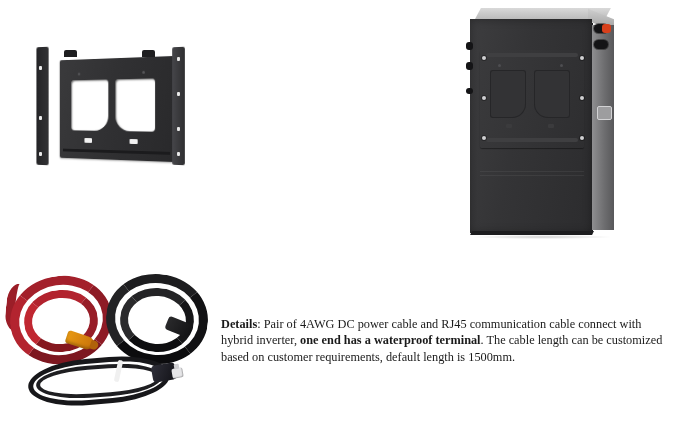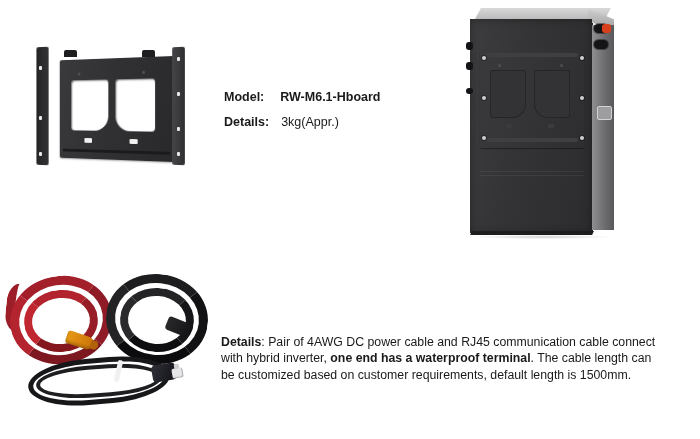--- a/index.html
+++ b/index.html
@@ -401,32 +401,20 @@
       <div class="bk-hole" style="left:5px;top:10px;"></div>
       <div class="bk-hole" style="left:5px;top:45px;"></div>
       <div class="bk-hole" style="left:5px;top:80px;"></div>
       <div class="bk-hole" style="left:5px;top:105px;"></div>
     </div>
     <div class="bk-hole" style="left:3px;top:22px;"></div>
     <div class="bk-hole" style="left:3px;top:72px;"></div>
     <div class="bk-hole" style="left:3px;top:108px;"></div>
   </div>
 
-  <div class="spec-block" style="left:224px; top:89px;">
-    <div class="spec-line">
-      <span class="lbl">Model:</span>
-      <span style="display:inline-block;width:9px;"></span>
-      <span class="val-b">RW-M6.1-Hboard</span>
-    </div>
-    <div class="spec-line" style="margin-top:8px;">
-      <span class="lbl">Details:</span>
-      <span style="display:inline-block;width:5px;"></span>
-      <span class="val-n">3kg(Appr.)</span>
-    </div>
-  </div>
 
   <div class="fig-battery">
     <div class="bt-top"></div>
     <div class="bt-top-r"></div>
     <div class="bt-side-edge"></div>
     <div class="bt-side"></div>
     <div class="bt-face">
       <div class="bt-vent" style="top:152px;"></div>
       <div class="bt-vent" style="top:156px;"></div>
     </div>
@@ -475,18 +463,18 @@
 
     <div class="comm-coil"></div>
     <div class="comm-coil-2"></div>
     <div class="comm-wrap"></div>
     <div class="rj45-boot"></div>
     <div class="rj45-tip"></div>
     <div class="rj45-clip"></div>
   </div>
 
   <div class="spec-block" style="left:221px; top:306px;">
-    <div class="para" style="margin-top:28px;">
+    <div class="para" style="margin-top:10px;font-family:Liberation Serif, serif;">
       <span class="lbl">Details</span><span>:</span><span> Pair of 4AWG DC power cable and RJ45 communication cable connect with hybrid inverter, </span><span class="em">one end has a waterproof terminal</span><span>. The cable length can be customized based on customer requirements, default length is 1500mm.</span>
     </div>
   </div>
 
 </div>
 
 </body></html>

